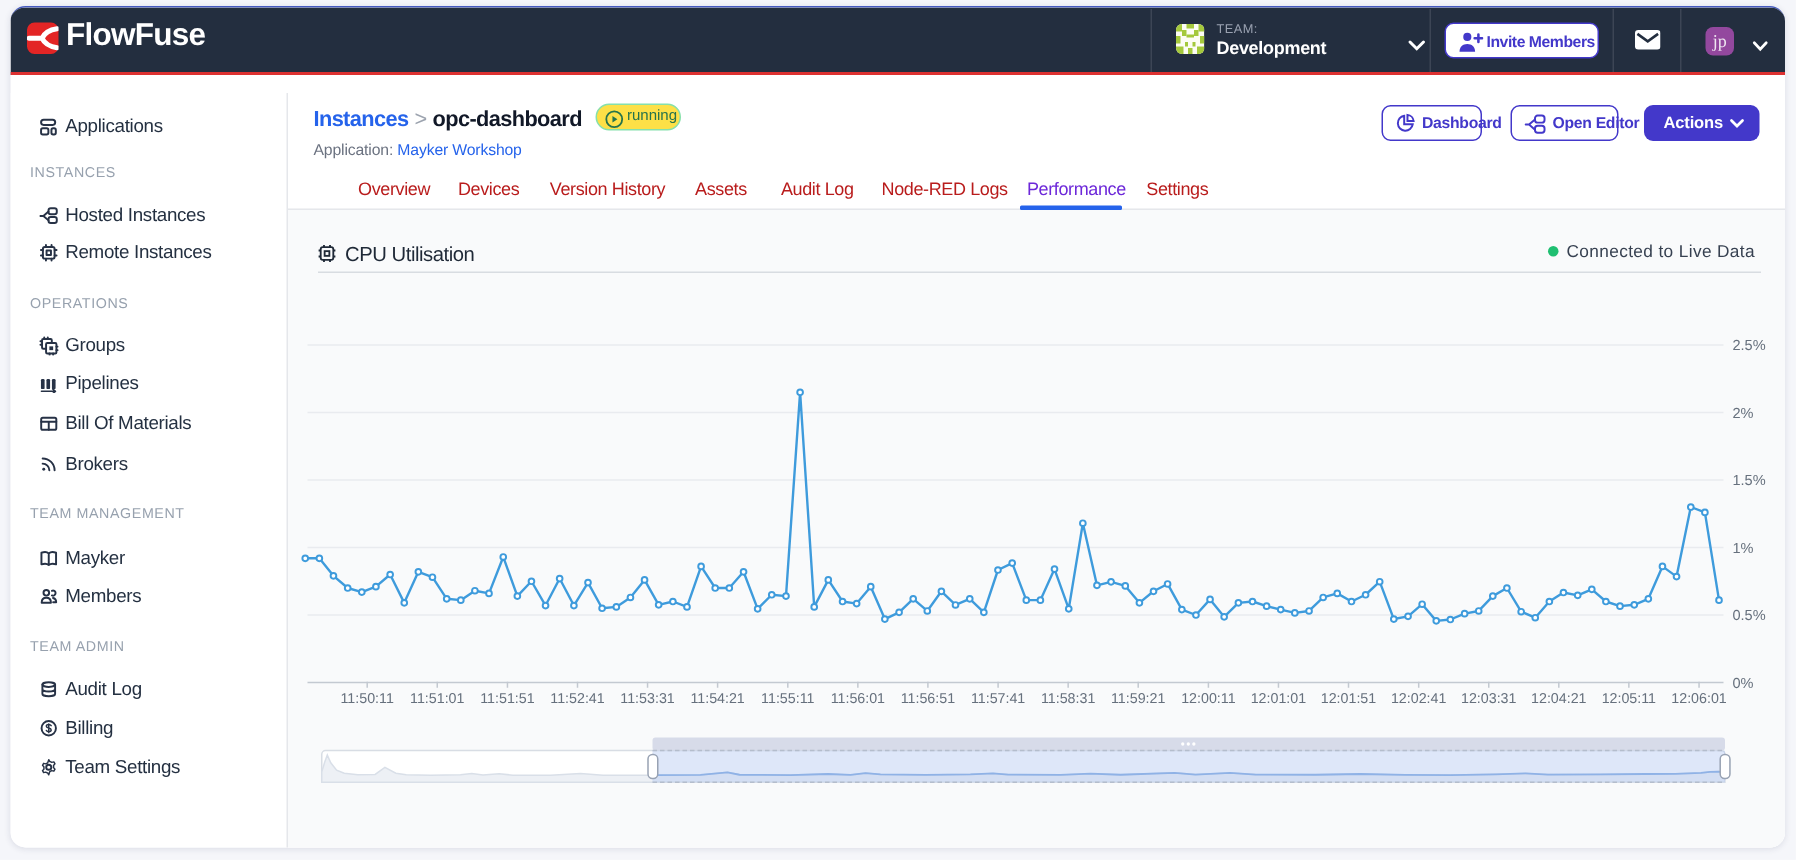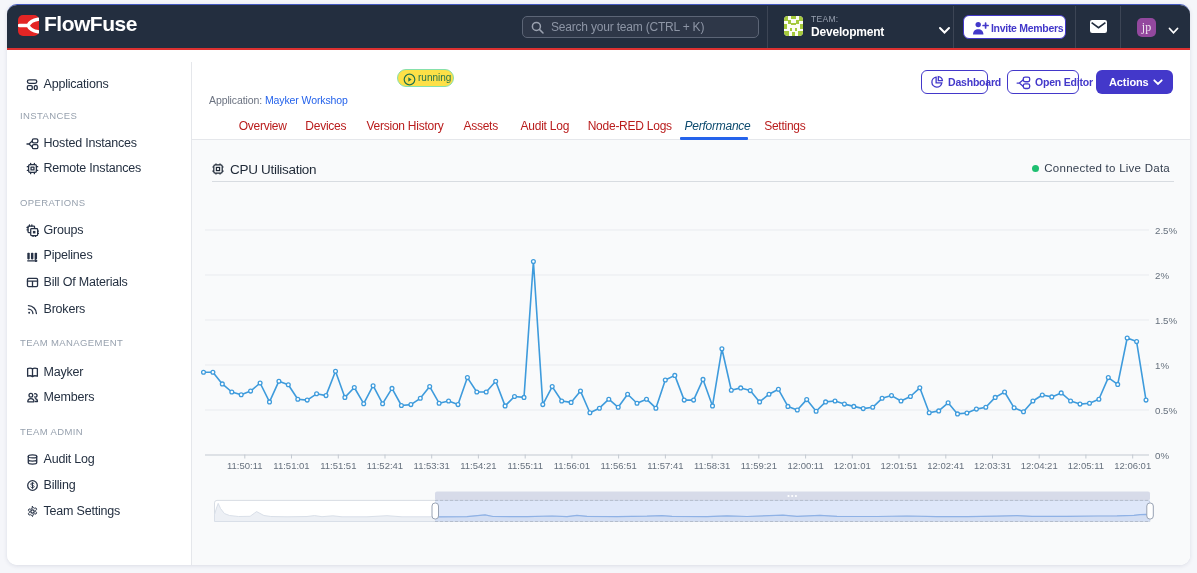--- a/index.html
+++ b/index.html
@@ -30,41 +30,37 @@
 #crumb .blue { color:#2563eb; }
 #crumb .sep { color:#9ca3af; font-weight:normal; padding:0 4px; }
 #runpill { position:absolute; left:205px; top:19px; width:57px; height:18px; background:#fde047; border:1px solid #86e0ab; border-radius:9px; color:#26734c; font-size:10px; line-height:16px; padding-left:20px; }
 #runpill svg { position:absolute; left:5px; top:2.5px; }
 #appline { position:absolute; left:17px; top:43.5px; font-size:10.5px; letter-spacing:-0.1px; color:#6b7280; }
 #appline a { color:#2563eb; text-decoration:none; }
 .hbtn { position:absolute; top:19.5px; height:24px; background:#fff; border:1px solid #4338ca; border-radius:6px; color:#4338ca; font-size:10.5px; letter-spacing:-0.2px; font-weight:bold; line-height:22px; white-space:nowrap; }
 .hbtn svg { position:absolute; left:8px; top:4.5px; }
 #actions { position:absolute; left:904px; top:19.5px; width:77px; height:24px; background:#4338ca; border-radius:6px; color:#fff; font-size:11px; letter-spacing:-0.1px; font-weight:bold; line-height:24px; padding-left:13px; }
 .tab { position:absolute; top:68.5px; font-size:12px; letter-spacing:-0.25px; color:#b91c1c; white-space:nowrap; }
-.tab.active { color:#0c4a6e;font-style:italic; }
+.tab.active { color:#6d28d9; }
 #tabline { position:absolute; left:487.6px; top:87px; width:68.6px; height:2.5px; background:#2563eb; border-radius:1px; }
 #cpuhdr { position:absolute; left:38px; top:111.5px; font-size:13.5px; letter-spacing:-0.3px; font-weight:normal; color:#1f2937; }
 #cpuicon { position:absolute; left:19px; top:112px; }
 #live { position:absolute; right:20px; top:112px; font-size:11.5px; letter-spacing:0.25px; color:#374151; }
 #live i { display:inline-block; width:7px; height:7px; background:#1fbf71; border-radius:50%; margin-right:5px; }
 #hdrline { position:absolute; left:20px; top:131px; width:962px; height:1px; background:#d8dce1; }
 #chartsvg { position:absolute; left:0; top:0; }
 </style>
 </head>
 <body>
 <div id="win">
   <div id="nav">
     <div id="logo"><svg width="21" height="21" viewBox="0 0 21 21">
           <path d="M1.5,10.5 H10 M20,4.2 Q12.5,5.3 10,10.5 Q12.5,15.7 20,16.8" fill="none" stroke="#fff" stroke-width="3.4" stroke-linecap="round"></path>
         </svg></div>
     <div id="logotext">FlowFuse</div>
-    <div id="search"><svg width="13" height="13" viewBox="0 0 13 13" fill="none" stroke="#9aa1af" stroke-width="1.5">
-          <circle cx="5.4" cy="5.4" r="4"></circle>
-          <path d="M8.4,8.4 L12,12" stroke-linecap="round"></path>
-        </svg>Search your team (CTRL + K)</div>
     <div class="vsep" style="left:760px"></div>
     <div id="teamav"><svg width="19" height="20" viewBox="0 0 19 20">
           <rect width="19" height="20" fill="#fdfdf4"></rect>
           <g fill="#a5c93c">
             <rect x="0" y="0" width="4" height="5"></rect>
             <rect x="15" y="0" width="4" height="5"></rect>
             <rect x="7" y="0" width="5" height="3"></rect>
             <rect x="0" y="8" width="3" height="5"></rect>
             <rect x="16" y="8" width="3" height="5"></rect>
             <rect x="4" y="4" width="3" height="4"></rect>
@@ -197,20 +193,21 @@
         </svg>
         <span>Team Settings</span>
       </div>
 <div class="shead" style="top:47.9px">INSTANCES</div>
 <div class="shead" style="top:135.4px">OPERATIONS</div>
 <div class="shead" style="top:274.8px">TEAM MANAGEMENT</div>
 <div class="shead" style="top:363.7px">TEAM ADMIN</div>
   </div>
   <div id="main">
     <div id="contentbg"></div>
+    <div id="crumb"><span class="blue">Instances</span><span class="sep">&gt;</span>opc-dashboard</div>
     <div id="runpill"><svg width="13" height="13" viewBox="0 0 13 13" fill="none" stroke="#26734c" stroke-width="1.2">
           <circle cx="6.5" cy="6.5" r="5.3"></circle>
           <path d="M5.3,4.3 L8.6,6.5 L5.3,8.7 Z" fill="#26734c" stroke="none"></path>
         </svg>running</div>
     <div id="appline">Application: <a>Mayker Workshop</a></div>
     <div class="hbtn" style="left:729px;width:67px;padding-left:26px;"><svg width="14" height="14" viewBox="0 0 16 16" fill="none" stroke="#4338ca" stroke-width="1.5">
           <path d="M7,2.5 A5.7,5.7 0 1 0 13.5,9 L7,9 Z"></path>
           <path d="M9.5,1.8 A5.2,5.2 0 0 1 14.2,6.5 L9.5,6.5 Z"></path>
         </svg>Dashboard</div>
     <div class="hbtn" style="left:815px;width:72px;padding-left:27px;"><svg width="15" height="15" viewBox="0 0 16 16" fill="none" stroke="#4338ca" stroke-width="1.4" stroke-linecap="round">

